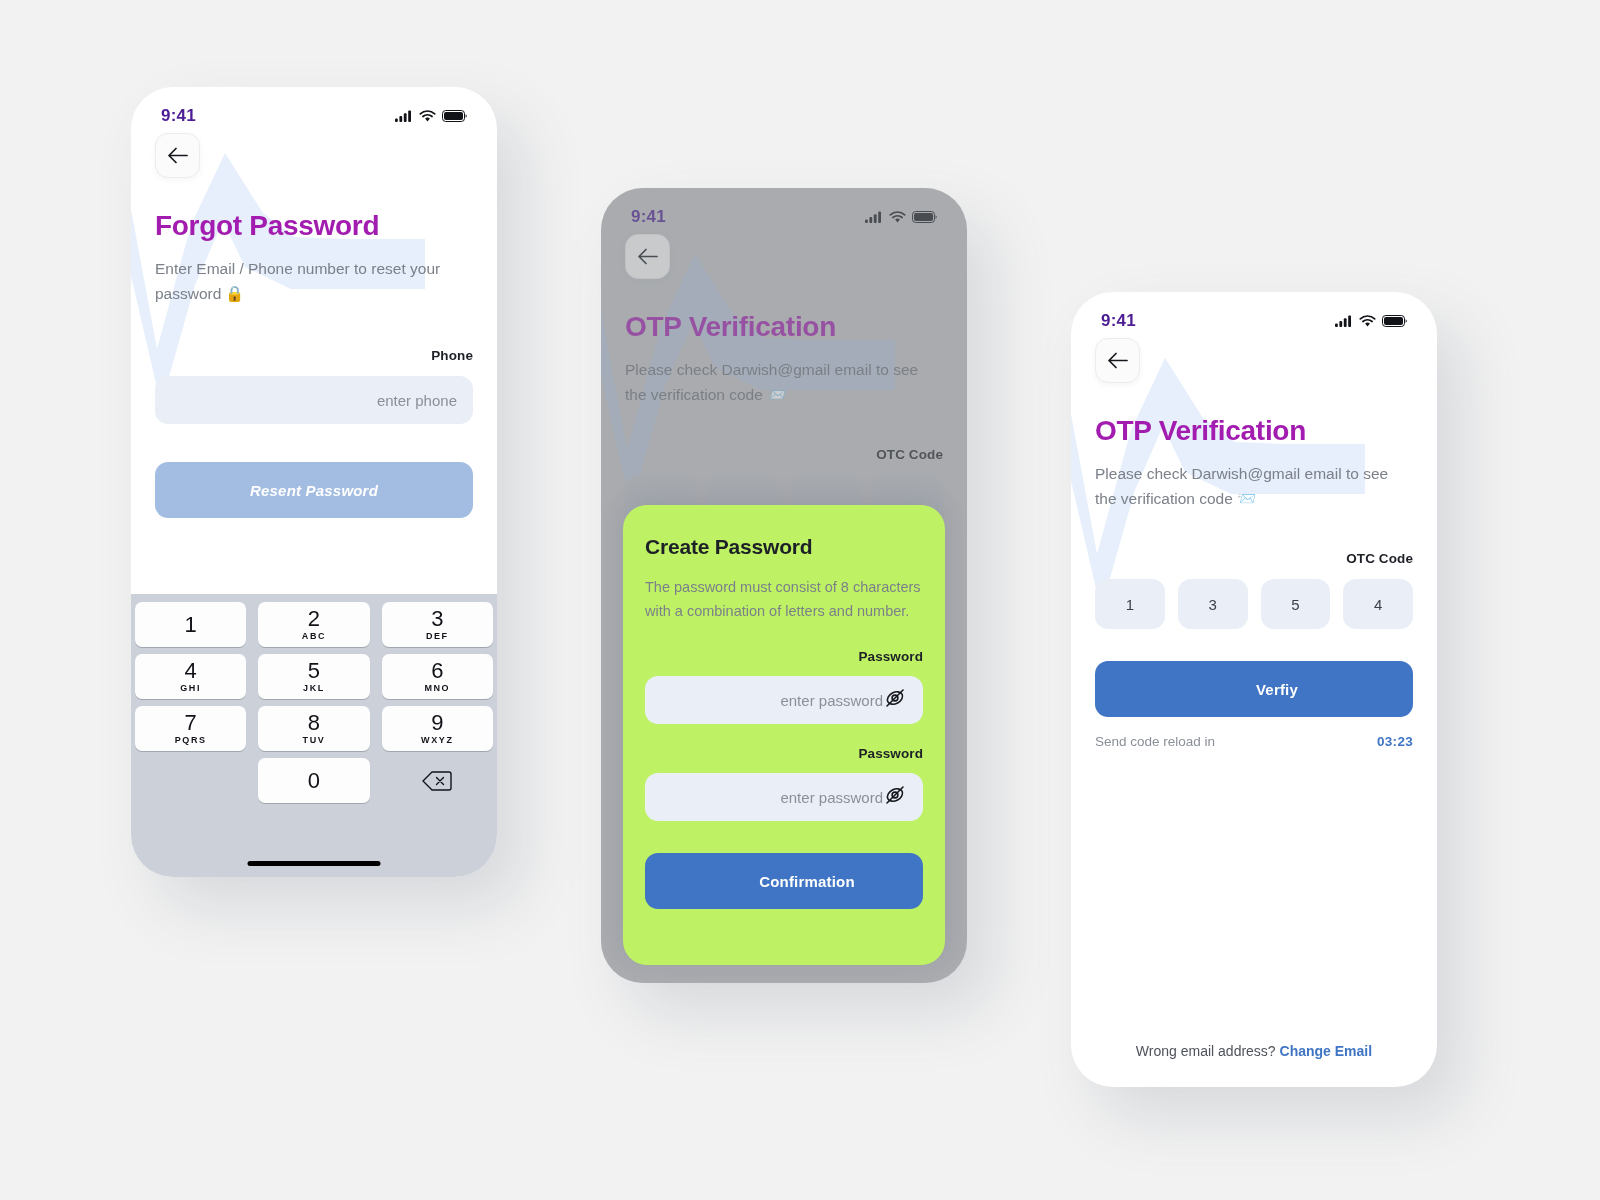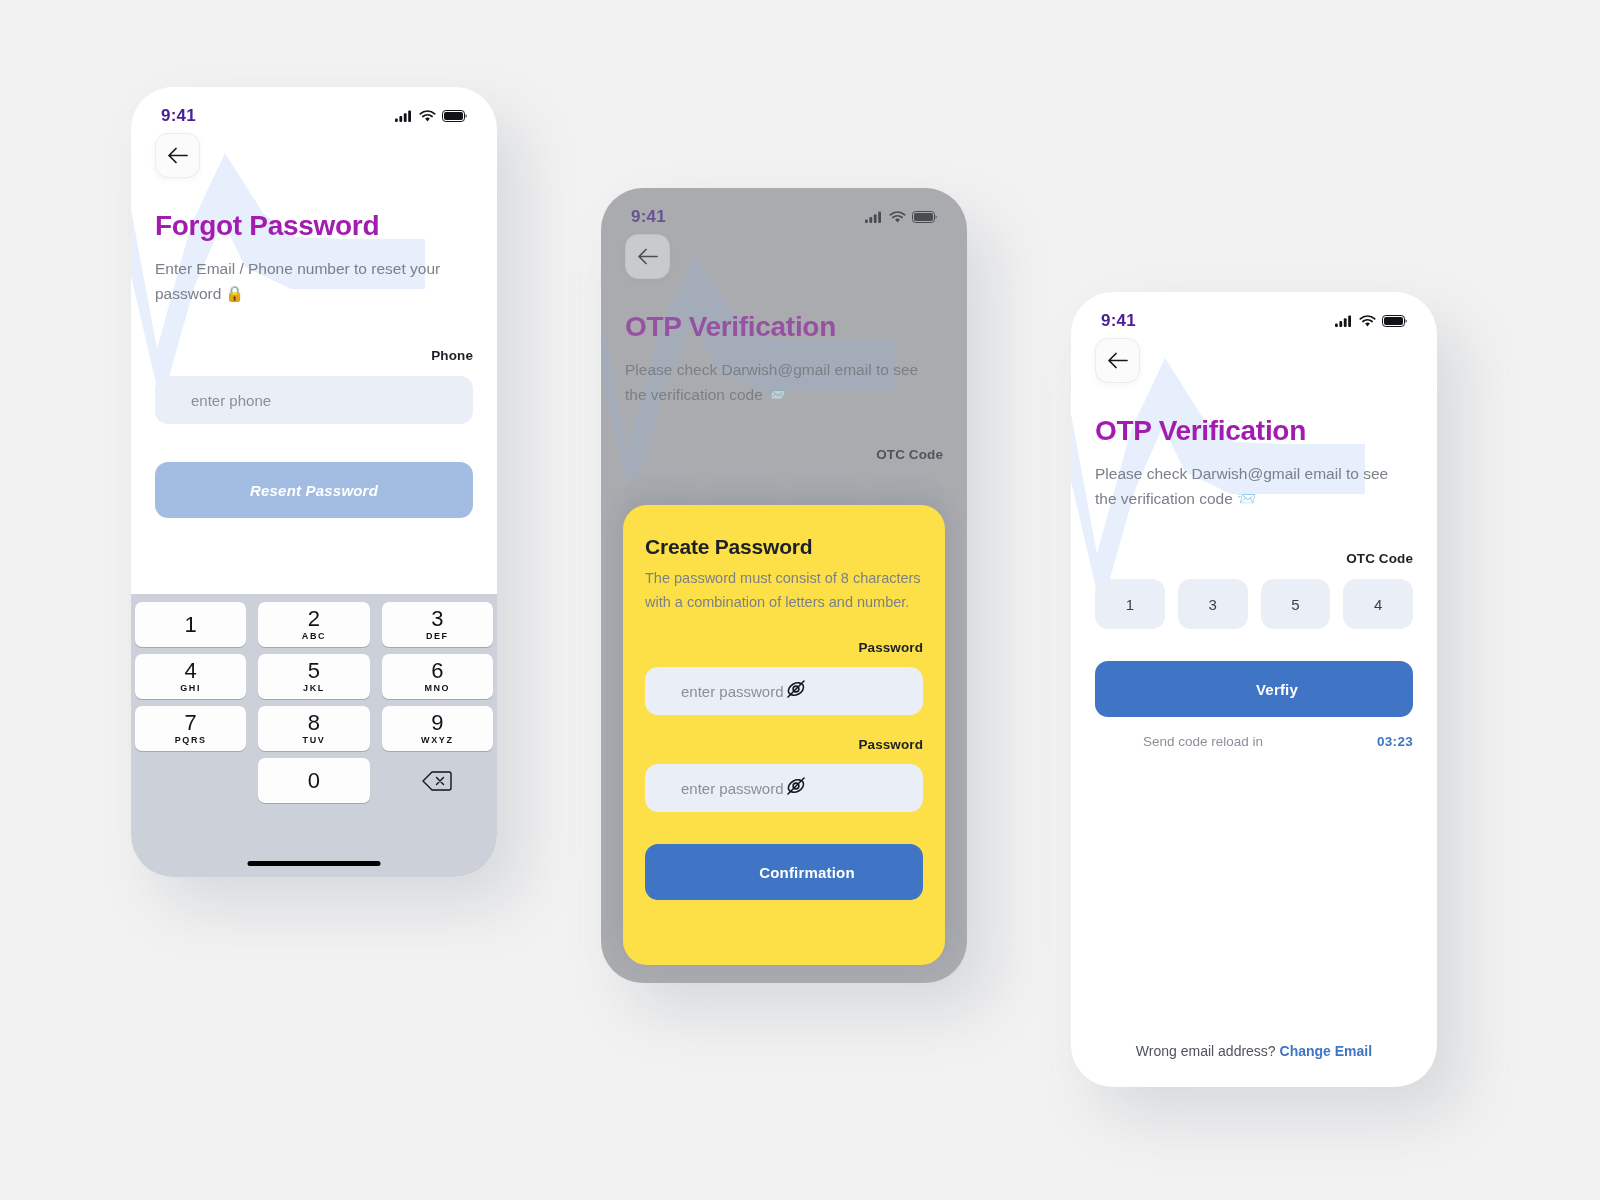--- a/index.html
+++ b/index.html
@@ -66,22 +66,22 @@
     letter-spacing: -.3px;
   }
   .page-sub {
     font-size: 15.5px; line-height: 1.62; color: #7b8089; font-weight: 400;
   }
   .field-label {
     font-size: 13.5px; font-weight: 700; color: #1d2026; letter-spacing: .1px; text-align: right;
   }
   .input {
     height: 48px; border-radius: 13px; background: #eaeef7;
-    display: flex; align-items: center; justify-content: flex-start;
-    padding: 0 36px;
+    display: flex; align-items: center; justify-content: flex-end;
+    padding: 0 16px;
   }
   .input .ph { font-size: 15px; color: #8a9099; }
   .btn {
     height: 56px; border-radius: 13px;
     display: flex; align-items: center; justify-content: center;
     font-size: 15px; font-weight: 700; color: #ffffff; letter-spacing: .2px;
   }
   .btn-primary { background: #3f75c4; padding-left: 46px; }
   .btn-muted { background: #a3bde2; font-style: italic; }
 
@@ -122,29 +122,29 @@
   .otc-box-dim { background: #bfc2c8; }
 
   
   .dim-overlay {
     position: absolute; inset: 0; background: rgba(140,143,149,.46); z-index: 5;
   }
 
   
   .sheet {
     position: absolute; left: 22px; right: 22px; top: 317px; bottom: 18px;
-    background: #fde047; border-radius: 24px; z-index: 6;
+    background: #bef264; border-radius: 24px; z-index: 6;
     padding: 30px 22px 0 22px;
     box-shadow: 0 -6px 26px rgba(40,50,70,.12);
   }
   .sheet-title { font-size: 21px; font-weight: 700; color: #1d2026; letter-spacing: -.2px; }
   .sheet-sub { font-size: 14.5px; line-height: 1.63; color: #7b8089; }
 
   
-  .timer-row { display: flex; align-items: center; justify-content: space-between; margin-left: 48px; }
+  .timer-row { display: flex; align-items: center; justify-content: space-between; }
   .timer-label { font-size: 13.5px; color: #8a9099; }
   .timer-value { font-size: 13.5px; font-weight: 700; color: #3f75c4; letter-spacing: .3px; }
 
   .bottom-note {
     position: absolute; left: 0; right: 0; bottom: 28px;
     text-align: center; font-size: 14px; color: #4e535c; z-index: 3;
   }
   .link { color: #3f75c4; font-weight: 700; margin-top: 20px; }
 </style>
 </head>
@@ -304,21 +304,21 @@
           <div class="otc-box otc-box-dim"></div>
           <div class="otc-box otc-box-dim"></div>
           <div class="otc-box otc-box-dim"></div>
         </div>
       </div>
 
       <div class="dim-overlay"></div>
 
       <div class="sheet">
         <div class="sheet-title">Create Password</div>
-        <div class="sheet-sub" style="margin-top:8px">The password must consist of 8 characters with a combination of letters and number.</div>
+        <div class="sheet-sub" style="margin-top:17px">The password must consist of 8 characters with a combination of letters and number.</div>
 
         <div class="field-label" style="margin-top:26px">Password</div>
         <div class="input" style="margin-top:12px">
           <span class="ph">enter password</span>
           <span>
             <svg width="24" height="24" viewBox="0 0 24 24">
               <ellipse cx="12" cy="12" rx="8" ry="5.6" transform="rotate(-28 12 12)" stroke="#16181d" stroke-width="1.6" fill="none"></ellipse>
               <circle cx="12" cy="12" r="2.9" stroke="#16181d" stroke-width="1.6" fill="none"></circle>
               <path d="M4 20 L20 4" stroke="#16181d" stroke-width="1.6" stroke-linecap="round"></path>
             </svg>

